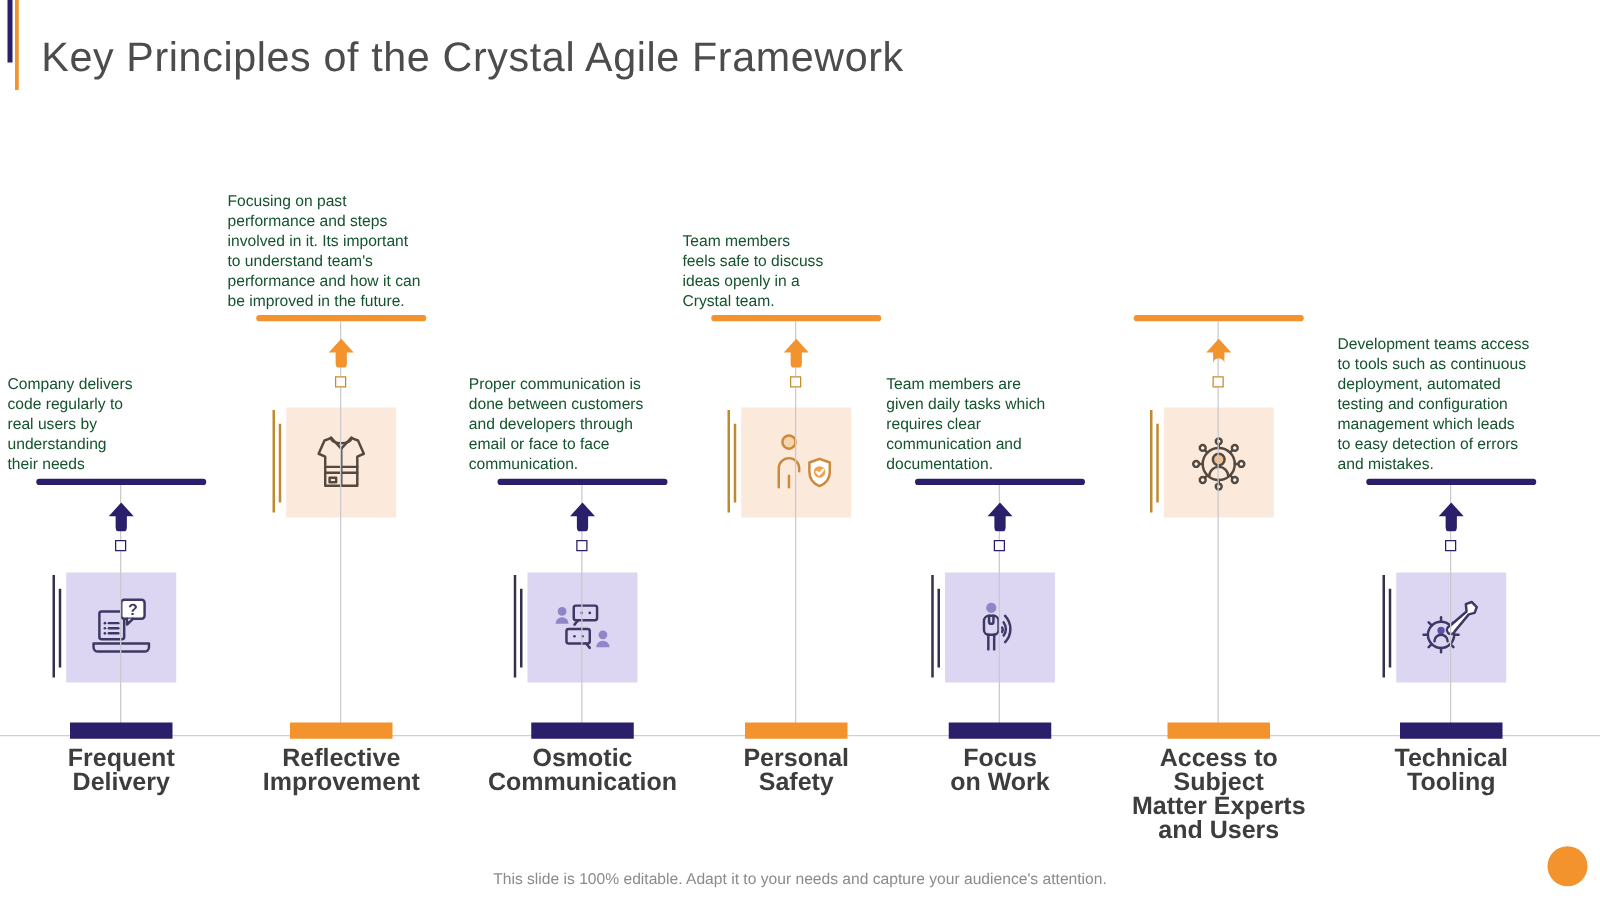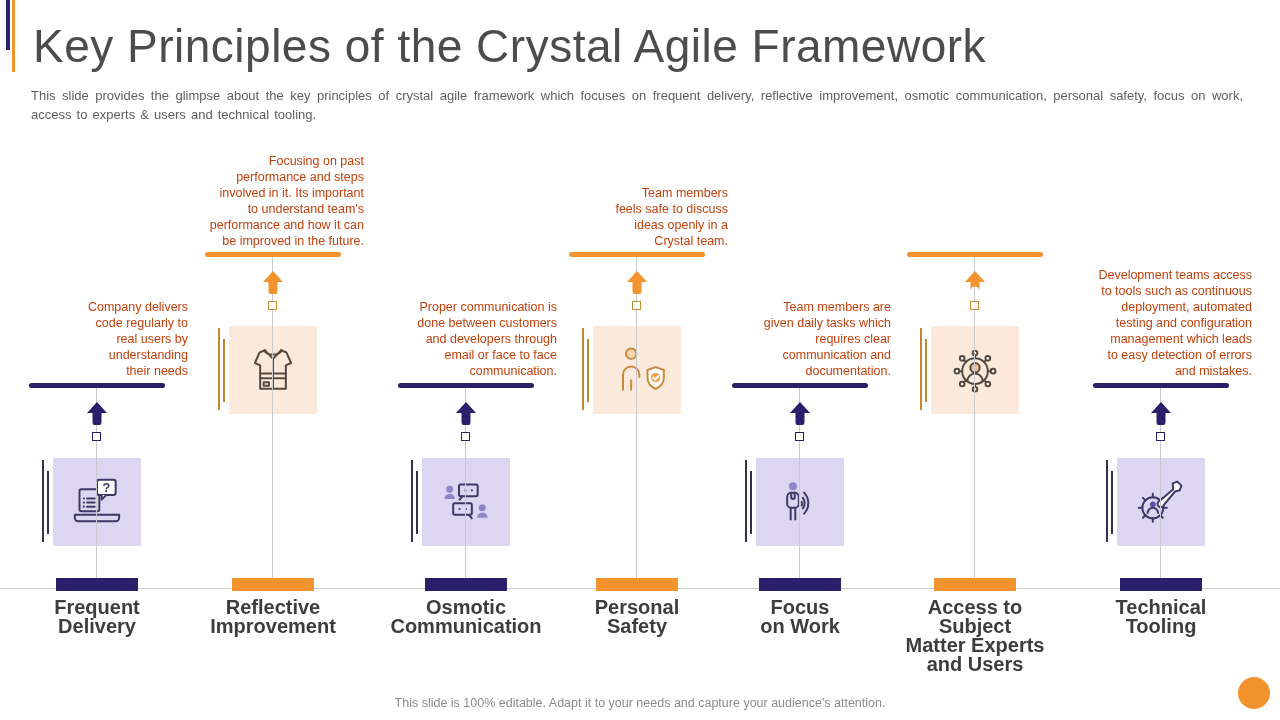--- a/index.html
+++ b/index.html
@@ -8,36 +8,36 @@
     position:relative; width:1280px; height:720px; background:#ffffff;
     overflow:hidden; font-family:"Liberation Sans", sans-serif;
     outline:1px solid #ececec;
   }
   
   .edge-navy  { position:absolute; left:6px;  top:0; width:3.5px; height:50px; background:#2A1F6B; }
   .edge-orange{ position:absolute; left:11.5px; top:0; width:3.5px; height:72px; background:#F2932E; }
 
   .title {
     position:absolute; left:33px; top:24px; width:1000px;
-    font-size:46px; line-height:44px; font-weight:400; color:#4c4c4c; letter-spacing:.5px;
+    font-size:33px; line-height:44px; font-weight:400; color:#4c4c4c; letter-spacing:.5px;
   }
   .subtitle {
     position:absolute; left:31px; top:86px; width:1212px;
     font-size:13px; line-height:19px; color:#5f5f5f; text-align:justify; word-spacing:1.5px;
   }
 
   .timeline { position:absolute; left:8px; top:140px; width:1264px; height:580px; }
   .baseline { position:absolute; left:-8px; top:448px; width:1280px; height:1px; background:#cfcfcf; }
 
   .col { position:absolute; top:0; width:170px; height:580px; }
   .c1{left:4px}.c2{left:180px}.c3{left:373px}.c4{left:544px}.c5{left:707px}.c6{left:882px}.c7{left:1068px}
 
   .desc {
-    position:absolute; left:-6px; width:182px; text-align:right;
-    font-size:12.5px; line-height:16px; color:#c2410c; white-space:pre-line;
+    position:absolute; left:-6px; width:182px; text-align:left;
+    font-size:12.5px; line-height:16px; color:#14532d; white-space:pre-line;
   }
   .low  .desc { bottom:341px; }
   .high .desc { bottom:471px; }
 
   .underline { position:absolute; left:17px; width:136px; height:5px; border-radius:2.5px; }
   .low  .underline { top:243px; background:#2A1F6B; }
   .high .underline { top:112px; background:#F2932E; }
 
   .vline { position:absolute; left:84px; width:1px; background:#c9c9cf; z-index:1; }
   .low  .vline { top:248px; height:200px; }
@@ -84,21 +84,20 @@
   .nv { stroke:#3E3865; } .or { stroke:#C98A3C; } .dk { stroke:#55493F; }
 </style>
 </head>
 <body>
 
 <div class="slide">
   <div class="edge-navy"></div>
   <div class="edge-orange"></div>
 
   <h1 class="title">Key Principles of the Crystal Agile Framework</h1>
-  <p class="subtitle">This slide provides the glimpse about the key principles of crystal agile framework which focuses on frequent delivery, reflective improvement, osmotic communication, personal safety, focus on work, access to experts &amp; users and technical tooling.</p>
 
   <div class="timeline">
     <div class="baseline"></div>
 
     <div class="col c1 low">
       <div class="desc">Company delivers
 code regularly to
 real users by
 understanding
 their needs</div>

